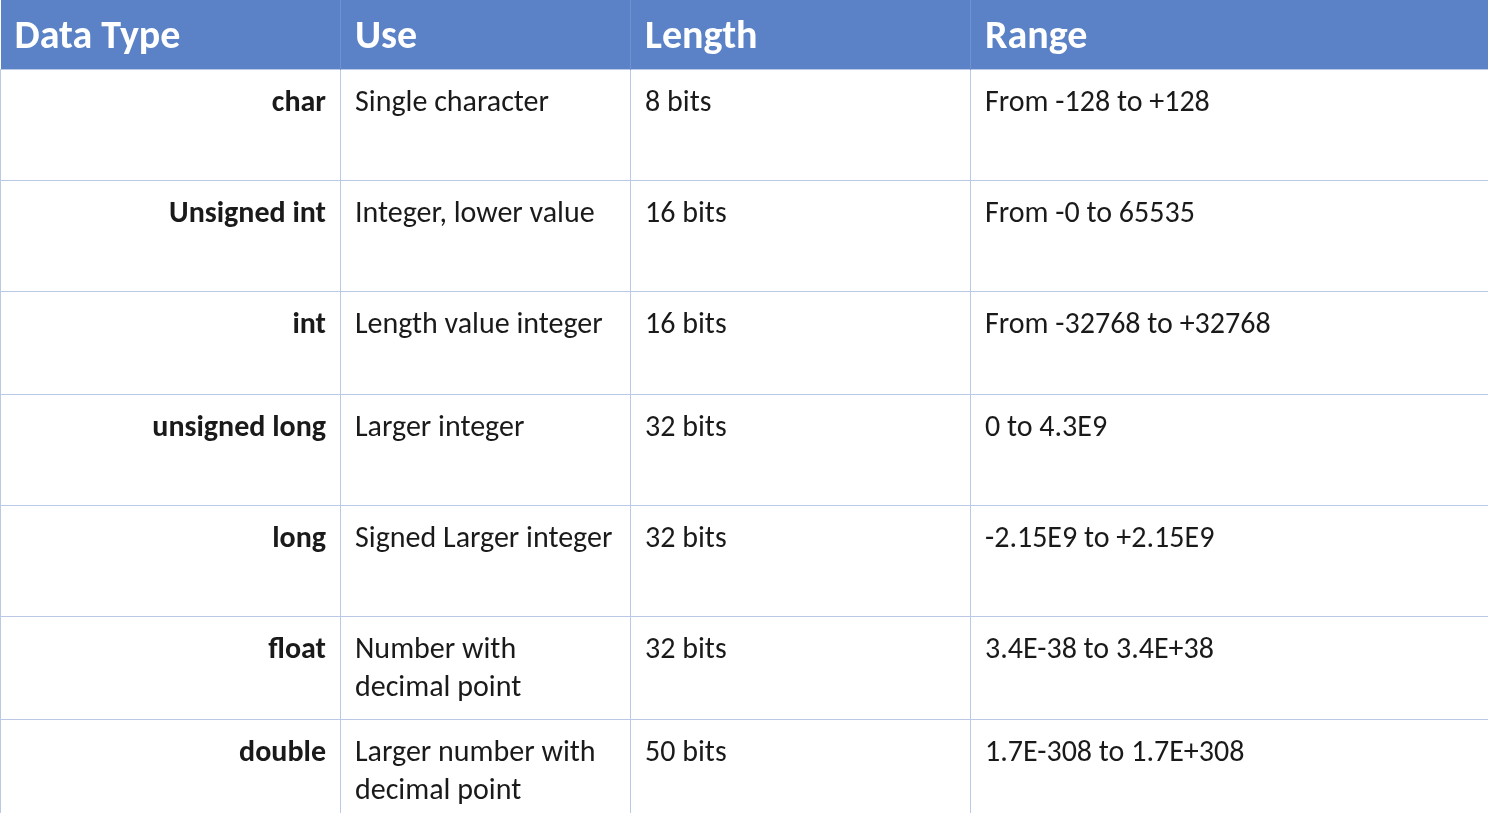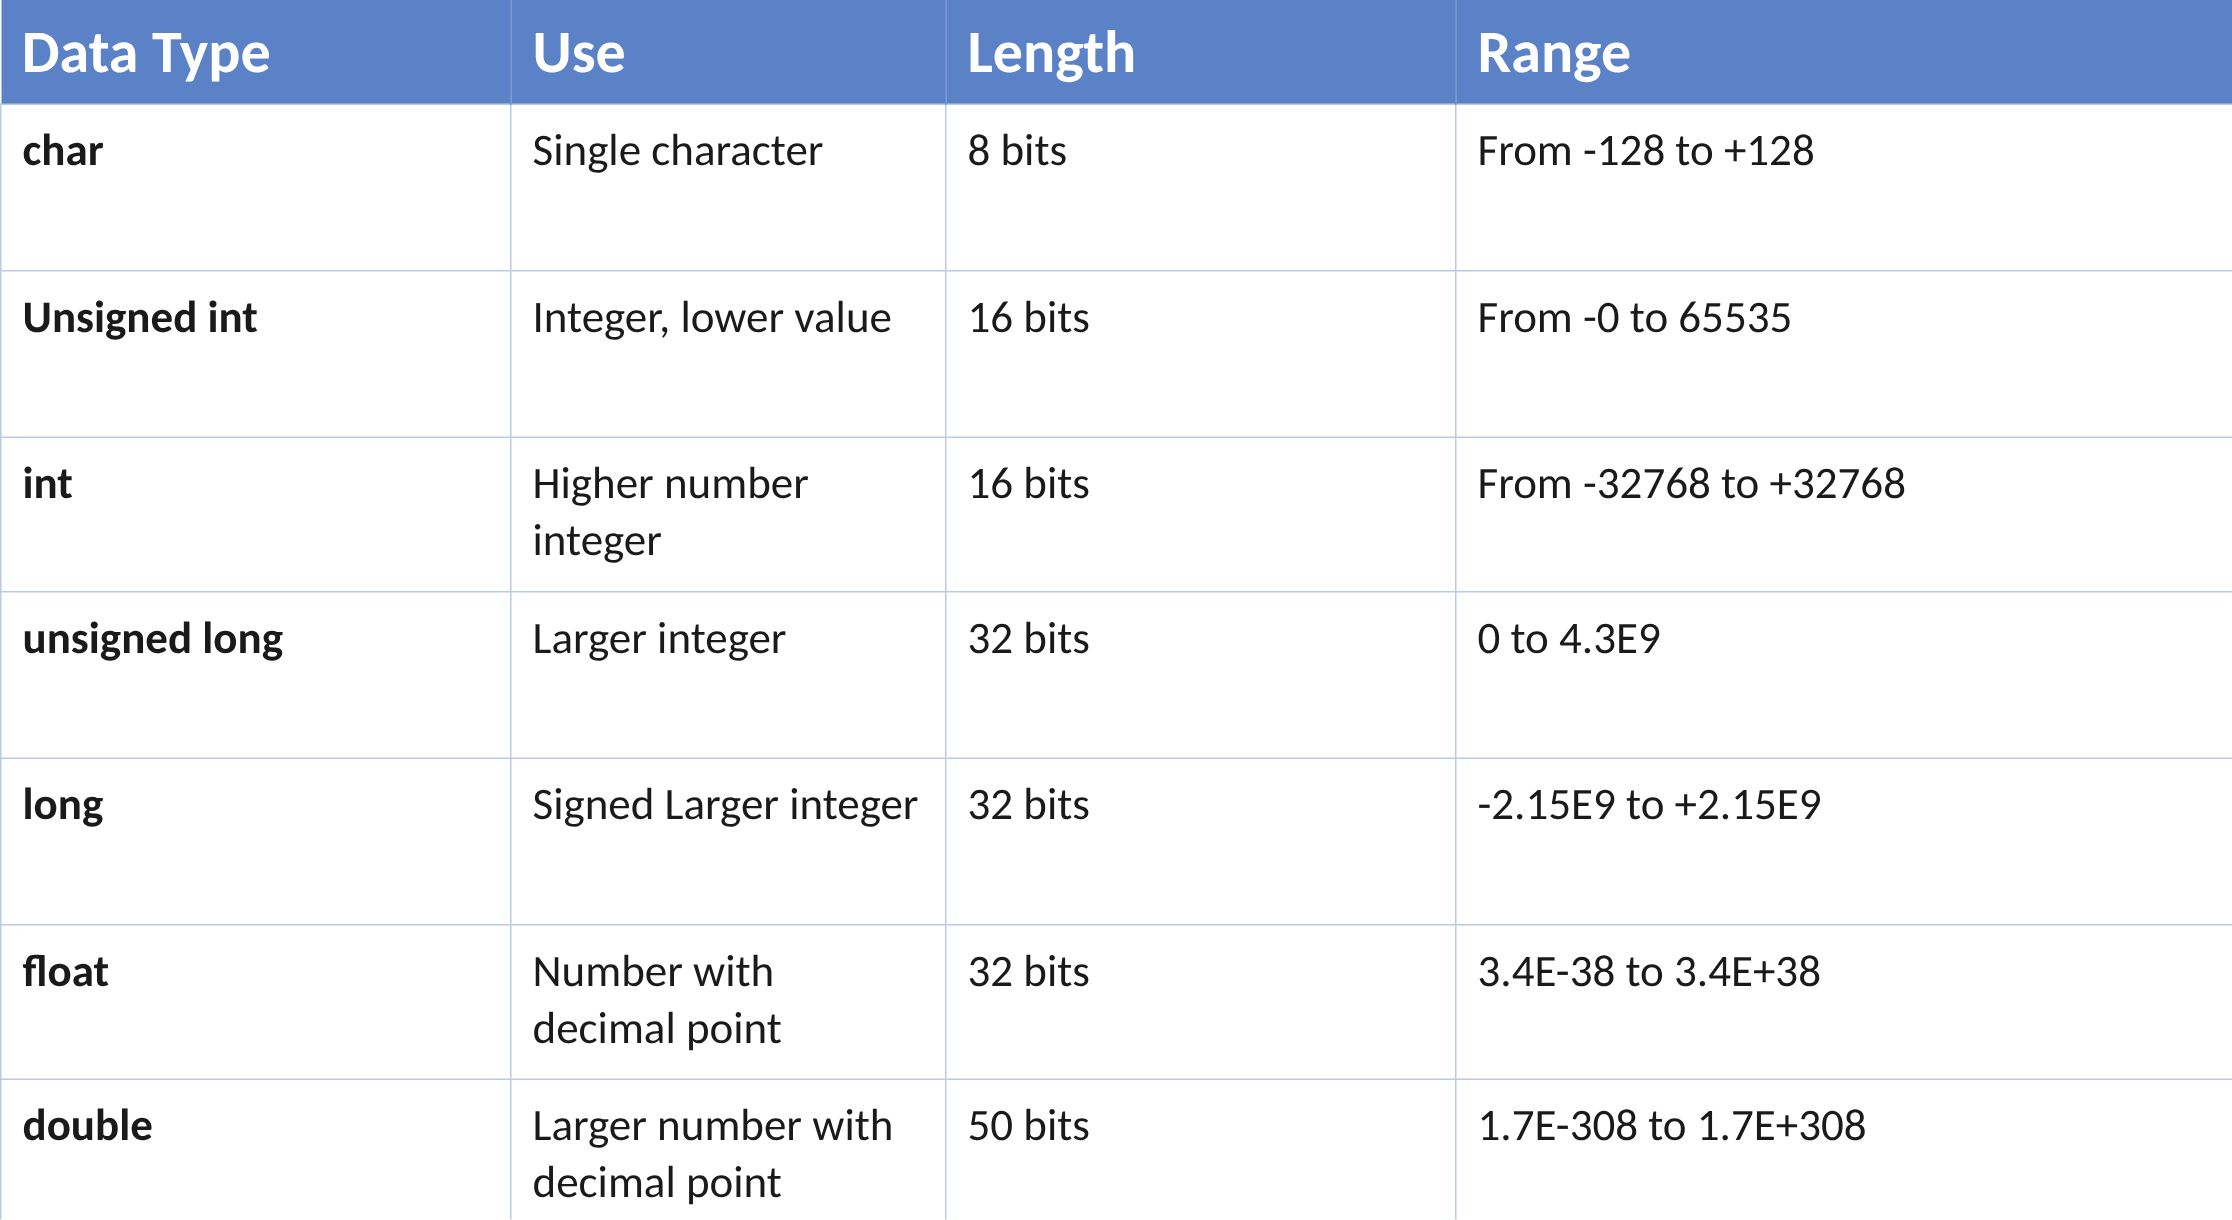--- a/index.html
+++ b/index.html
@@ -32,20 +32,21 @@
   table.data-types td {
     font-size: 30px;
     color: #1a1a1a;
     vertical-align: top;
     padding: 12px 14px 12px 14px;
     border: 1px solid #b9c9e6;
     line-height: 1.25;
   }
   table.data-types td.type {
     font-weight: 700;
+    text-align: right;
   }
   
   tr.header-row th { height: 36px; }
   tr.r1 td { height: 86px; }
   tr.r2 td { height: 86px; }
   tr.r3 td { height: 78px; }
   tr.r4 td { height: 86px; }
   tr.r5 td { height: 86px; }
   tr.r6 td { height: 78px; }
   tr.r7 td { height: 78px; }
@@ -76,21 +77,21 @@
       <td> From -128 to +128</td>
     </tr>
     <tr class="r2">
       <td class="type">Unsigned  int</td>
       <td>Integer, lower value</td>
       <td>16 bits</td>
       <td>From -0 to 65535</td>
     </tr>
     <tr class="r3">
       <td class="type">int</td>
-      <td>Higher number integer</td>
+      <td>Length value integer</td>
       <td>16 bits</td>
       <td>From -32768 to +32768</td>
     </tr>
     <tr class="r4">
       <td class="type">unsigned long</td>
       <td>Larger integer</td>
       <td>32 bits</td>
       <td>0 to 4.3E9</td>
     </tr>
     <tr class="r5">

